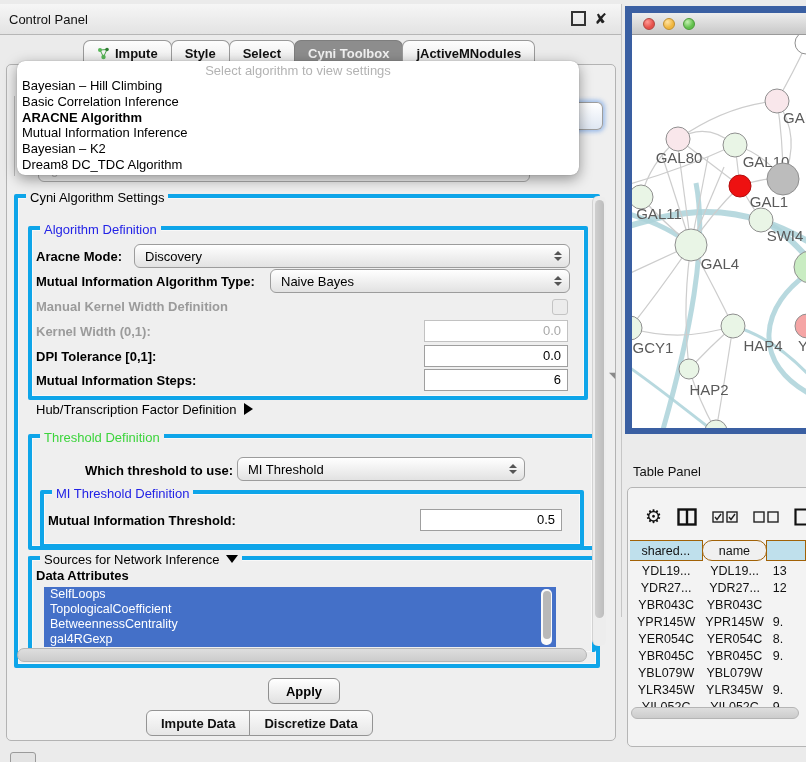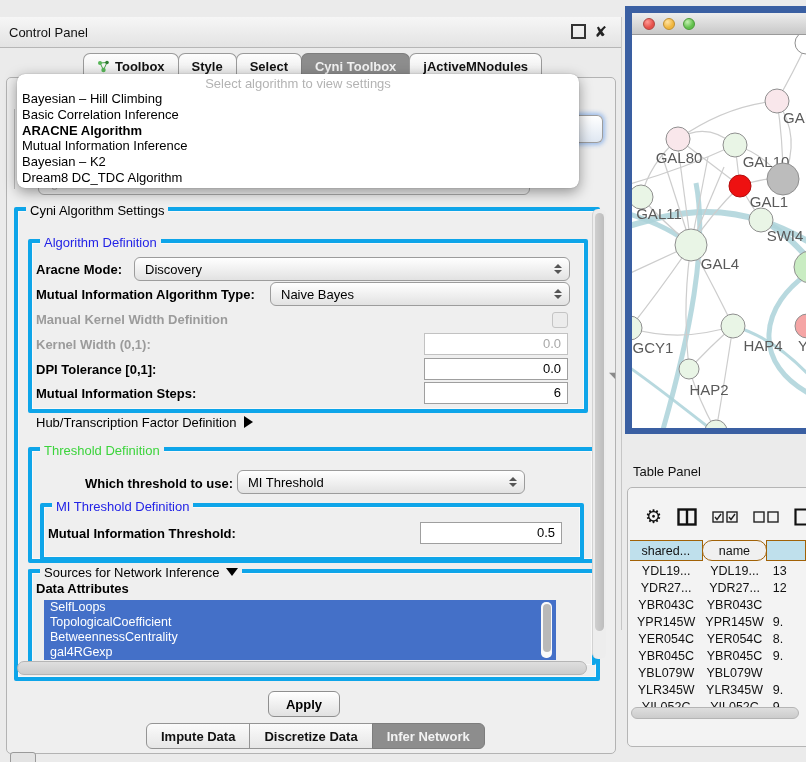--- a/index.html
+++ b/index.html
@@ -1,20 +1,20 @@
 <!DOCTYPE html>
 <html><head>
 <meta charset="utf-8">
 <style>
   html,body{margin:0;padding:0;}
   body{width:806px;height:762px;position:relative;overflow:hidden;background:#ebebeb;
        font-family:"Liberation Sans","DejaVu Sans",sans-serif;-webkit-font-smoothing:antialiased;}
   .abs{position:absolute;}
   
-  #cp{left:0;top:17px;width:621px;height:613px;background:#ebebeb;border-right:1px solid #c6c6c6;text-decoration:underline;}
+  #cp{left:0;top:4px;width:621px;height:613px;background:#ebebeb;border-right:1px solid #c6c6c6;text-decoration:underline;}
   #cp-titlebar{left:0;top:0;width:621px;height:30px;background:linear-gradient(#f6f6f6,#e3e3e3);
     border-bottom:1px solid #b6b6b6;display:flex;align-items:center;}
   #cp-title{margin-left:9px;font-size:13px;color:#111;}
   #cp-titlebar-icons{position:absolute;right:14px;top:7px;display:flex;gap:8px;align-items:center;}
   .float-icon{width:11px;height:11px;border:2px solid #333;}
   .close-icon{font-size:15px;font-weight:bold;color:#222;line-height:11px;}
   
   #cp-tabs{left:84px;top:35px;height:26px;display:flex;align-items:flex-end;}
   .cp-tab{height:24px;display:flex;align-items:center;padding:0 13px;border:1px solid #9a9a9a;
     border-bottom:none;background:linear-gradient(#fdfdfd,#e9e9e9);font-size:13px;font-weight:700;
@@ -124,21 +124,21 @@
         <span class="ticon">
           <svg width="13" height="13" viewBox="0 0 13 13">
             <line x1="3" y1="3" x2="10" y2="2.5" stroke="#4aa34a" stroke-width="1"></line>
             <line x1="3" y1="3" x2="6.5" y2="10" stroke="#4aa34a" stroke-width="1"></line>
             <line x1="10" y1="2.5" x2="6.5" y2="10" stroke="#4aa34a" stroke-width="1"></line>
             <circle cx="3" cy="3" r="2" fill="#57b657"></circle>
             <circle cx="10" cy="2.5" r="1.8" fill="#2e7d32"></circle>
             <circle cx="6.5" cy="10" r="2.2" fill="#57b657"></circle>
           </svg>
         </span>
-        <span>Toolbox</span>
+        <span>Impute</span>
       </div>
       <div class="cp-tab">
         <span>Style</span>
       </div>
       <div class="cp-tab">
         <span>Select</span>
       </div>
       <div class="cp-tab sel">
         <span>Cyni Toolbox</span>
       </div>
@@ -224,21 +224,20 @@
     <span class="vsb-thumb" style="left:2px;top:4px;width:9px;height:418px;"></span>
   </div>
   <div class="abs" style="left:17px;top:644px;width:572px;height:14px;">
     <span class="hsb-thumb" style="left:0;top:0;width:570px;height:14px;"></span>
   </div>
 
   <div class="abs" id="apply-btn">Apply</div>
   <div class="abs" id="bottom-tabs">
       <div class="btab">Impute Data</div>
       <div class="btab">Discretize Data</div>
-      <div class="btab sel">Infer Network</div>
     </div>
 
   <div class="abs" id="algo-popup">
     <div id="algo-popup-placeholder">Select algorithm to view settings</div>
     <div id="algo-popup-items">
         <div class="algo-item">Bayesian – Hill Climbing</div>
         <div class="algo-item">Basic Correlation Inference</div>
         <div class="algo-item bold">ARACNE Algorithm</div>
         <div class="algo-item">Mutual Information Inference</div>
         <div class="algo-item">Bayesian – K2</div>

